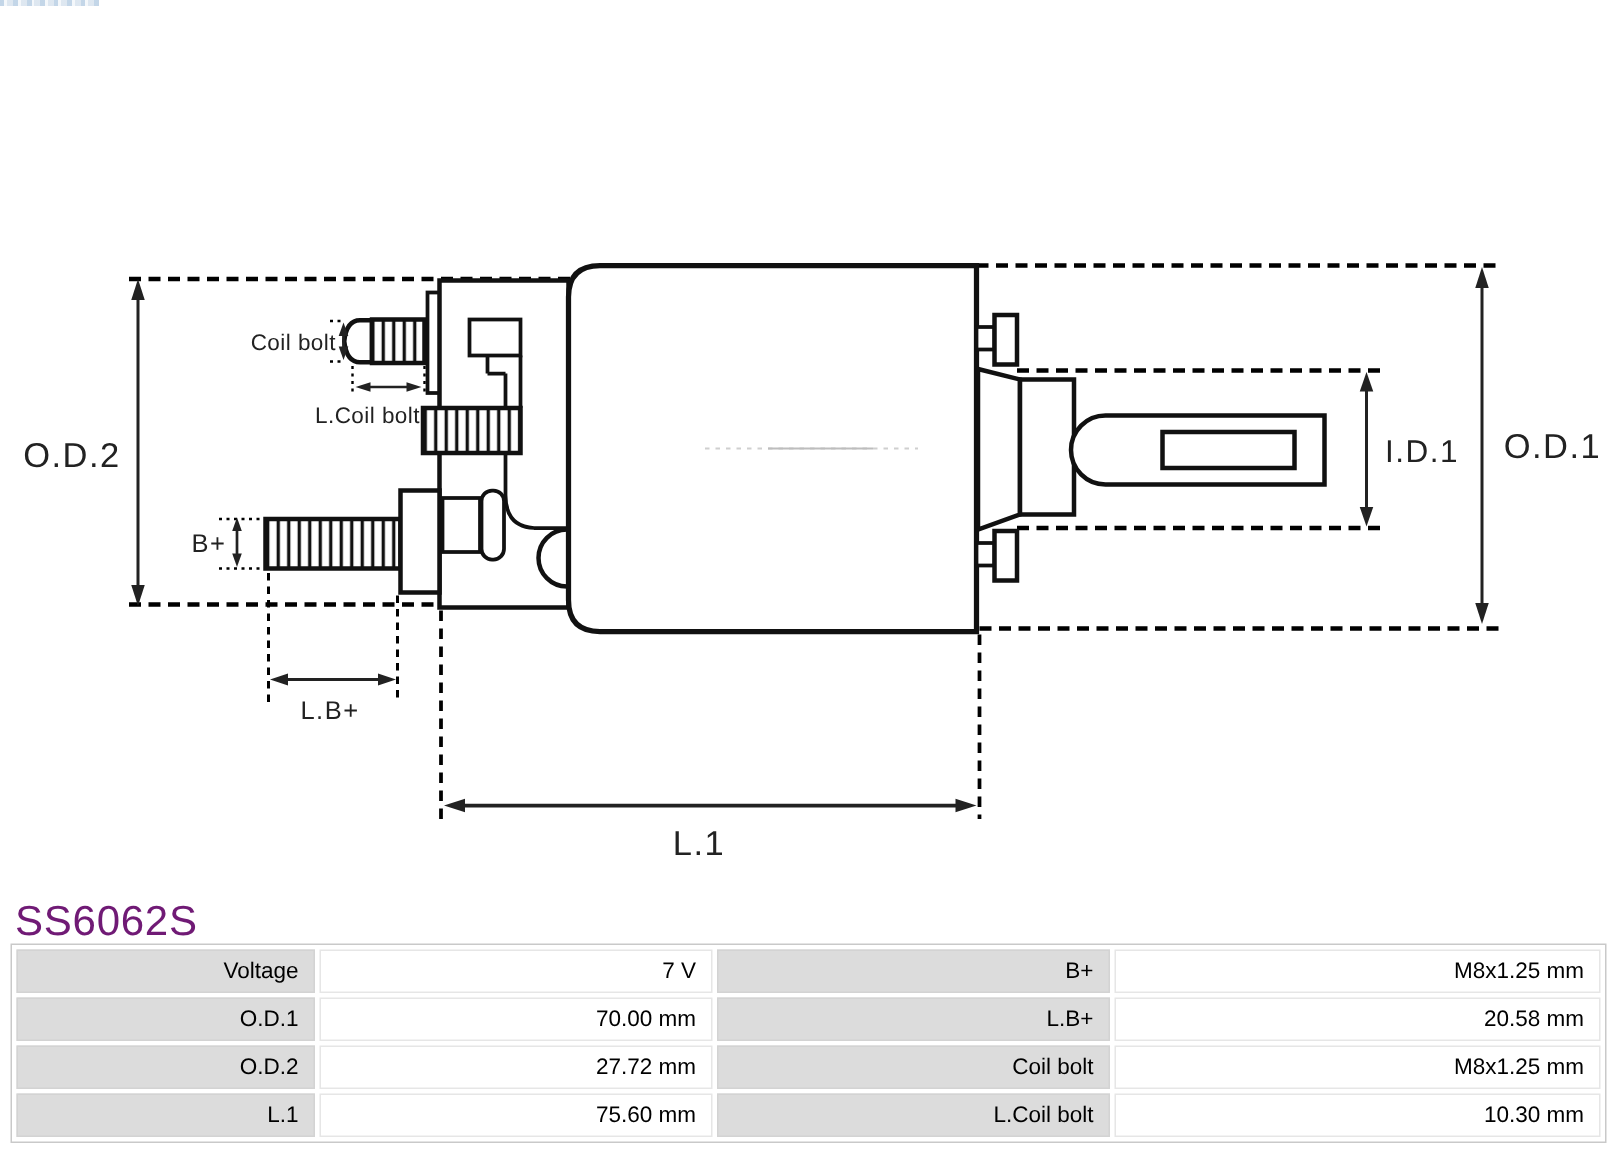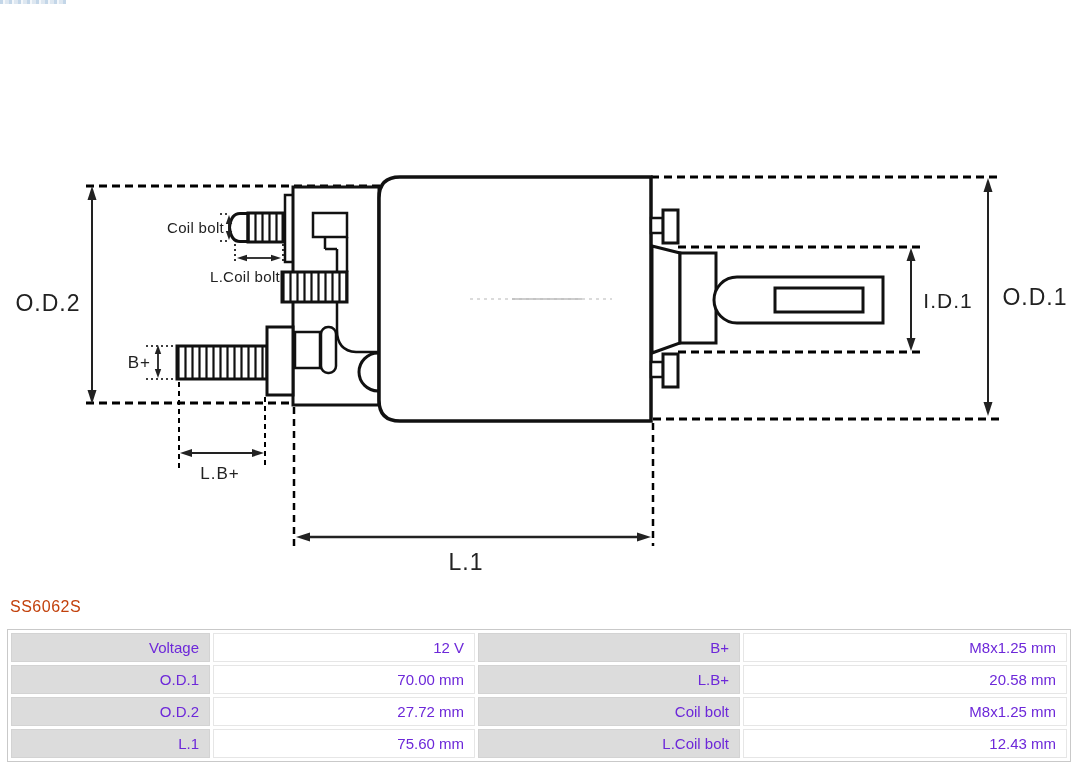--- a/index.html
+++ b/index.html
@@ -1,26 +1,26 @@
 <!DOCTYPE html>
 <html><head>
 <meta charset="utf-8">
 <style>
   html,body{margin:0;padding:0;background:#fff;}
   .page{position:relative;width:1080px;height:767px;background:#ffffff;overflow:hidden;
         font-family:"Liberation Sans","DejaVu Sans",sans-serif;}
   .logo-strip{position:absolute;left:0;top:0;width:66px;height:4px;opacity:.85;
       background:repeating-linear-gradient(90deg,#b9cfe4 0 3px,#f2f6fa 3px 5px,#d8e3ee 5px 9px);}
   svg.diagram{position:absolute;left:0;top:0;}
-  .part-number{position:absolute;left:10px;top:598px;font-size:16px;font-weight:400;
-      letter-spacing:.5px;color:#c2410c;}
+  .part-number{position:absolute;left:10px;top:598px;font-size:28px;font-weight:400;
+      letter-spacing:.5px;color:#701a75;}
   .spec-table-wrap{position:absolute;left:7px;top:629px;width:1062px;
       border:1px solid #c9c9c9;background:#fff;}
   table.spec{width:100%;border-collapse:separate;border-spacing:3px;}
-  table.spec td{height:27px;font-size:15px;color:#6d28d9;text-align:right;
+  table.spec td{height:27px;font-size:15px;color:#000000;text-align:right;
       padding:0 10px 0 4px;vertical-align:middle;white-space:nowrap;}
   td.lbl{background:#dcdcdc;border:1px solid #d3d3d3;}
   td.val{background:#ffffff;border:1px solid #e6e6e6;}
   .dim-label{fill:#222;letter-spacing:1px;}
   .dim-label.big{font-size:23px;}
   .dim-label.mid{font-size:21px;}
   .dim-label.sm{font-size:17px;}
   .dim-label.xs{font-size:15px;letter-spacing:.3px;}
 </style>
 </head>
@@ -158,39 +158,39 @@
     <table class="spec">
       <colgroup>
         <col style="width:199px">
           <col style="width:262px">
           <col style="width:262px">
           <col>
       </colgroup>
       <tbody>
         <tr>
           <td class="lbl">Voltage</td>
-          <td class="val">12 V</td>
+          <td class="val">7 V</td>
           <td class="lbl">B+</td>
           <td class="val">M8x1.25 mm</td>
         </tr>
         <tr>
           <td class="lbl">O.D.1</td>
           <td class="val">70.00 mm</td>
           <td class="lbl">L.B+</td>
           <td class="val">20.58 mm</td>
         </tr>
         <tr>
           <td class="lbl">O.D.2</td>
           <td class="val">27.72 mm</td>
           <td class="lbl">Coil bolt</td>
           <td class="val">M8x1.25 mm</td>
         </tr>
         <tr>
           <td class="lbl">L.1</td>
           <td class="val">75.60 mm</td>
           <td class="lbl">L.Coil bolt</td>
-          <td class="val">12.43 mm</td>
+          <td class="val">10.30 mm</td>
         </tr>
       </tbody>
     </table>
   </div>
 
 </div>
 
 </body></html>

